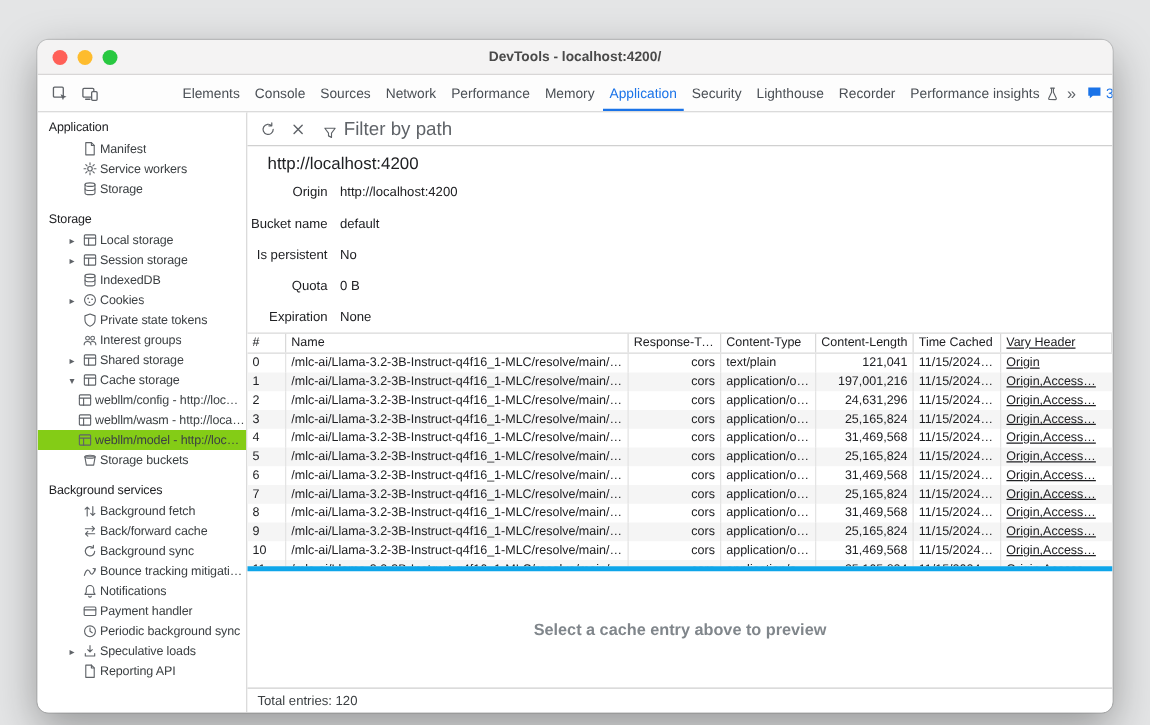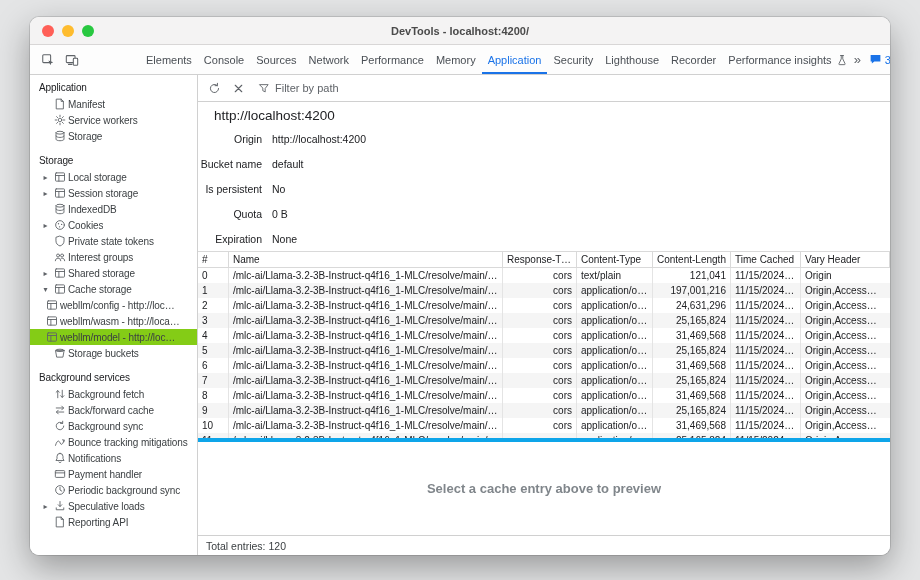--- a/index.html
+++ b/index.html
@@ -1,19 +1,19 @@
 <!DOCTYPE html>
 <html><head>
 <meta charset="utf-8">
 <style>
   * { margin:0; padding:0; box-sizing:border-box; }
   html,body { width:920px; height:580px; overflow:hidden; }
   body { background:#e4e5e6; font-family:"Liberation Sans","DejaVu Sans",sans-serif; }
 
-  .window { position:absolute; left:30px; top:17px; width:860px; height:538px;
+  .window { position:absolute; left:30px; top:32px; width:860px; height:538px;
     background:#fff; border-radius:9px; box-shadow:0 12px 34px rgba(0,0,0,.34), 0 0 0 1px rgba(0,0,0,.12);
     display:flex; flex-direction:column; overflow:hidden; }
 
   
   .titlebar { height:28px; background:#f4f3f3; border-bottom:1px solid #d8d6d6;
     display:flex; align-items:center; position:relative; flex:0 0 auto; }
   .lights { display:flex; gap:8px; margin-left:12px; }
   .light { width:12px; height:12px; border-radius:50%; }
   .light.red{ background:#ff5f57; } .light.yellow{ background:#febc2e; } .light.green{ background:#28c840; }
   .win-title { position:absolute; left:0; right:0; text-align:center; font-size:11px;
@@ -36,56 +36,56 @@
   .issues-badge { display:flex; align-items:center; gap:3px; color:#1a73e8; font-size:11px; }
   .issues-badge svg { width:13px; height:13px; }
   .kebab { font-size:13px; color:#5f6368; letter-spacing:0; }
 
   
   .content { flex:1; display:flex; min-height:0; }
   .sidebar { width:168px; flex:0 0 auto; border-right:1px solid #d0d0d0; background:#fff;
     padding-top:5px; font-size:10px; letter-spacing:-0.1px; color:#3c4043; overflow:hidden; }
   .section-title { height:16px; line-height:16px; padding-left:9px; color:#202124; }
   .section-title + .section-title, .tree-item + .section-title { margin-top:9px; }
-  .tree-item { height:16px; display:flex; align-items:center; padding-left:10px; white-space:nowrap; cursor:default; }
-  .tree-item.indent { padding-left:2px; }
+  .tree-item { height:16px; display:flex; align-items:center; padding-left:22px; white-space:nowrap; cursor:default; }
+  .tree-item.indent { padding-left:18px; }
   .tree-item.selected { background:#84cc16; }
   .tree-item .arrow { width:11px; flex:0 0 auto; font-size:8px; color:#5f6368; text-align:center; }
   .tree-item .icon, .icon { display:inline-flex; align-items:center; justify-content:center; }
   .tree-item .icon { width:17px; flex:0 0 auto; }
   .tree-item .icon svg { width:12px; height:12px; }
   .tree-item .lbl { overflow:hidden; text-overflow:ellipsis; }
 
   .main { flex:1; display:flex; flex-direction:column; min-width:0; background:#fff; }
 
   .main-toolbar { height:27px; flex:0 0 auto; border-bottom:1px solid #d0d0d0;
     display:flex; align-items:center; gap:4px; padding:0 6px; }
   .main-toolbar .tool-ic svg { width:13px; height:13px; }
-  .filter-box { display:flex; align-items:center; gap:5px; color:#5f6368; font-size:11px; padding-left:6px; }
+  .filter-box { display:flex; align-items:flex-end; gap:5px; color:#5f6368; font-size:15px; padding-left:6px; }
   .filter-box svg { width:12px; height:12px; }
 
   .report { flex:0 0 auto; }
   .cache-title { height:24px; line-height:28px; padding-left:16px; font-size:13.5px; font-weight:500; color:#202124; }
   .meta-row { height:25px; display:flex; align-items:center; font-size:10.5px; }
   .meta-label { width:64px; flex:0 0 auto; text-align:right; color:#202124; }
   .meta-value { margin-left:10px; color:#202124; }
 
   
   .grid-header { height:17px; flex:0 0 auto; display:flex; border-top:1px solid #d9d9d9;
     border-bottom:1px solid #d9d9d9; font-size:10px; color:#202124; background:#fff; }
   .grid-body { height:170px; flex:0 0 auto; overflow:hidden; font-size:10px; color:#202124; }
   .grid-row { height:15px; display:flex; }
   .grid-row:nth-child(even) { background:#f5f5f5; }
   .cell { padding:0 4px; display:flex; align-items:center; white-space:nowrap; overflow:hidden;
     border-right:1px solid #e4e4e4; }
   .grid-header .cell { border-right:1px solid #d9d9d9; }
   .cell span { overflow:hidden; text-overflow:ellipsis; width:100%; }
   .c0 { width:31px; } .c1 { width:274px; } .c2 { width:74px; justify-content:flex-end; }
   .c2 span { text-align:right; } .c3 { width:76px; } .c4 { width:78px; justify-content:flex-end; }
-  .c4 span { text-align:right; } .c5 { width:70px; } .c6 { flex:1; border-right:none; }
+  .c4 span { text-align:right; } .c5 { width:70px; } .c6 { flex:1; border-right:none;text-decoration:underline; }
   .grid-header .c2 span, .grid-header .c4 span { text-align:left; }
 
   .preview { flex:1; border-top:4px solid #0ea5e9; display:flex; align-items:center; justify-content:center; }
   .preview-text { font-size:13px; font-weight:bold; color:#80868b; }
   .statusbar { height:20px; flex:0 0 auto; border-top:1px solid #d0d0d0; display:flex; align-items:center;
     padding-left:8px; font-size:10.5px; color:#3c4043; }
 
   svg { stroke:#5f6368; fill:none; stroke-width:1.2; stroke-linecap:round; stroke-linejoin:round; }
 </style>
 </head>

